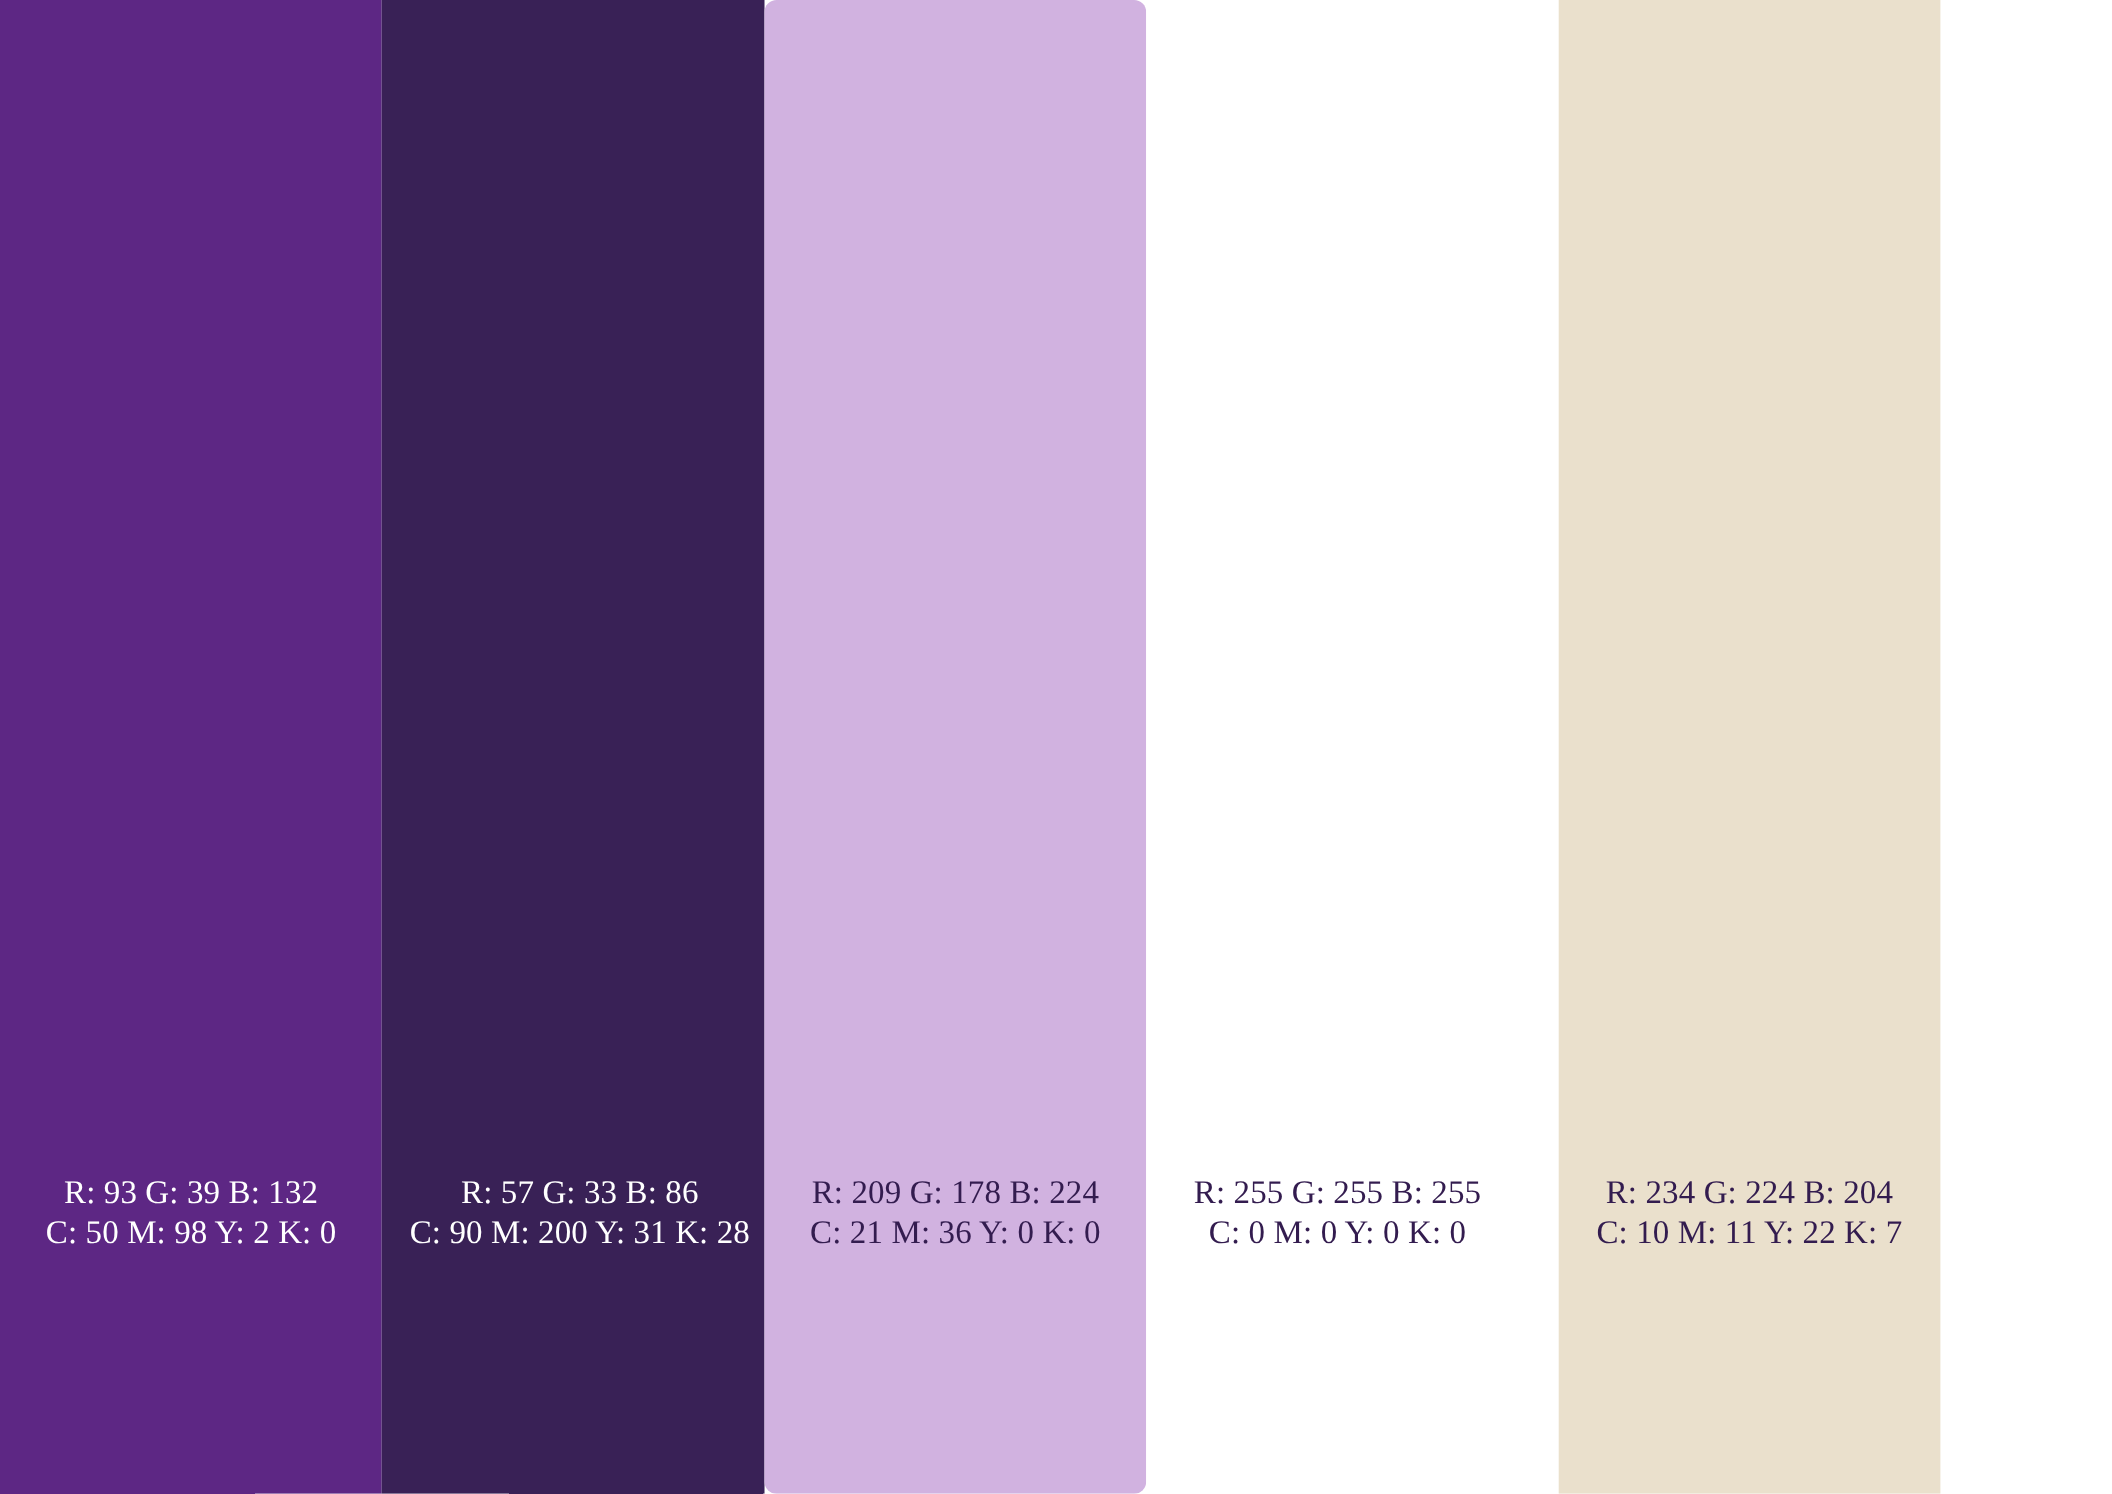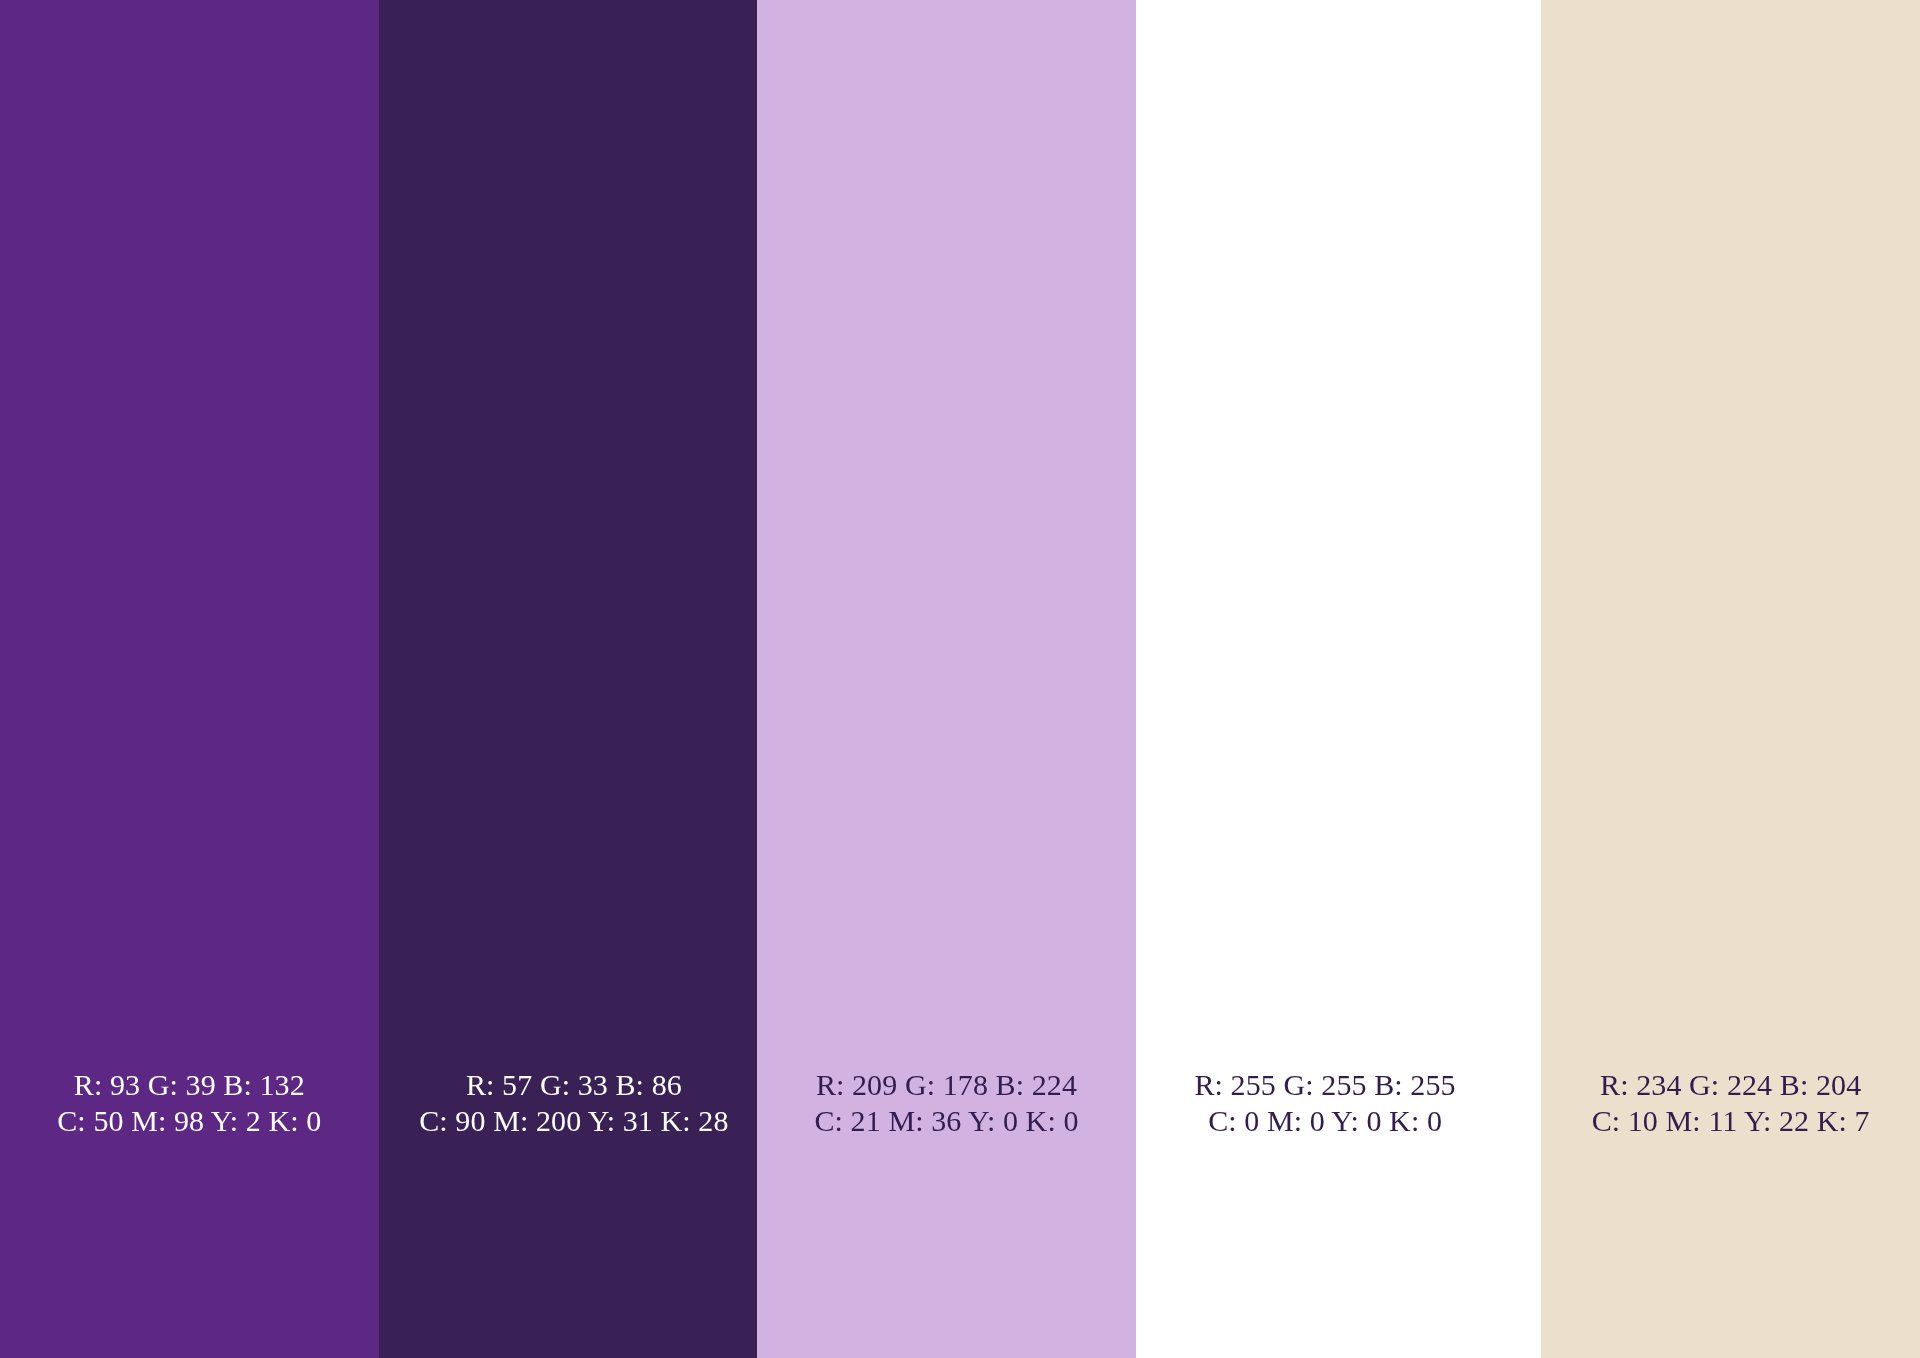--- a/index.html
+++ b/index.html
@@ -7,21 +7,21 @@
     margin: 0;
     padding: 0;
     width: 1920px;
     height: 1358px;
     overflow: hidden;
     background: #ffffff;
   }
 
   #palette {
     display: flex;
-    width: 1920px;
+    width: 1764px;
     height: 1358px;
     align-items: stretch;
   }
 
   .swatch {
     flex: 1 1 0;
     position: relative;
     display: flex;
     flex-direction: column;
     justify-content: flex-start;
@@ -63,21 +63,21 @@
     </div>
   </div>
 
   <div class="swatch" style="background-color: rgb(57, 33, 86);">
     <div class="swatch-caption" style="color: rgb(255, 255, 255); padding-left: 12px;">
       <span class="caption-line">R: 57 G: 33 B: 86</span>
       <span class="caption-line">C: 90 M: 200 Y: 31 K: 28</span>
     </div>
   </div>
 
-  <div class="swatch" style="background-color: rgb(209, 178, 224);">
+  <div class="swatch" style="background-color: rgb(209, 178, 224); border-radius: 11px;">
     <div class="swatch-caption" style="color: rgb(51, 28, 79);">
       <span class="caption-line">R: 209 G: 178 B: 224</span>
       <span class="caption-line">C: 21 M: 36 Y: 0 K: 0</span>
     </div>
   </div>
 
   <div class="swatch" style="background-color: rgb(255, 255, 255);">
     <div class="swatch-caption" style="color: rgb(51, 28, 79);">
       <span class="caption-line">R: 255 G: 255 B: 255</span>
       <span class="caption-line">C: 0 M: 0 Y: 0 K: 0</span>

